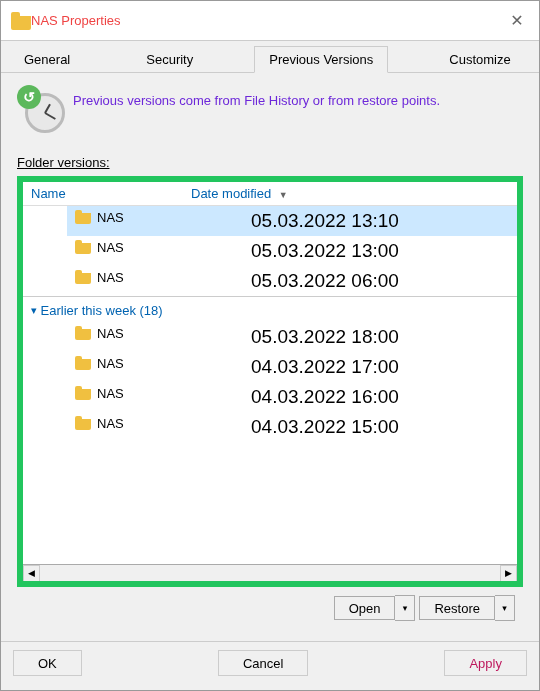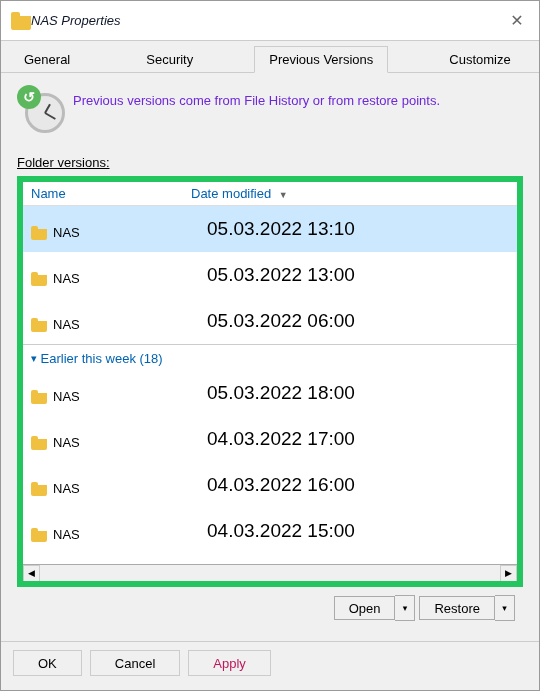--- a/index.html
+++ b/index.html
@@ -28,22 +28,21 @@
       display: flex;
       align-items: center;
       padding: 8px 10px;
       border-bottom: 1px solid #ccc;
       height: 40px;
     }
     .title-bar-text {
       flex: 1;
       font-size: 13px;
       font-weight: 400;
-      color: #0f172a;
-      font-style: italic;
+      color: #ef4444;
     }
     .close-btn {
       width: 24px;
       height: 24px;
       display: flex;
       align-items: center;
       justify-content: center;
       cursor: pointer;
       font-size: 16px;
       color: #666;
@@ -127,23 +126,24 @@
       margin-left: 4px;
       color: #666;
     }
     .list-body {
       overflow-y: auto;
       flex: 1;
       overflow-x: hidden;
     }
     .list-row {
       display: flex;
-      align-items: flex-end;
-      padding: 12px 8px;
-      cursor: pointer;
+      align-items: flex-start;
+      padding: 4px 8px;
+      cursor: pointer;
+      margin-left: 44px;
     }
     .list-row.selected { background: #cce8ff; }
     .folder-icon {
       width: 16px;
       height: 14px;
       margin-right: 6px;
       flex-shrink: 0;
       position: relative;
     }
     
@@ -235,21 +235,21 @@
       border: 1px solid #aaa;
       border-left: none;
       cursor: pointer;
       display: flex;
       align-items: center;
       justify-content: center;
     }
     .footer {
       display: flex;
       align-items: center;
-      justify-content: flex-start;
+      justify-content: space-between;
       padding: 8px 12px 14px 12px;
       gap: 8px;
       border-top: 1px solid #ccc;
       background: #f0f0f0;
     }
     .footer-btn {
       height: 26px;
       padding: 0 24px;
       font-size: 13px;
       background: #f0f0f0;

